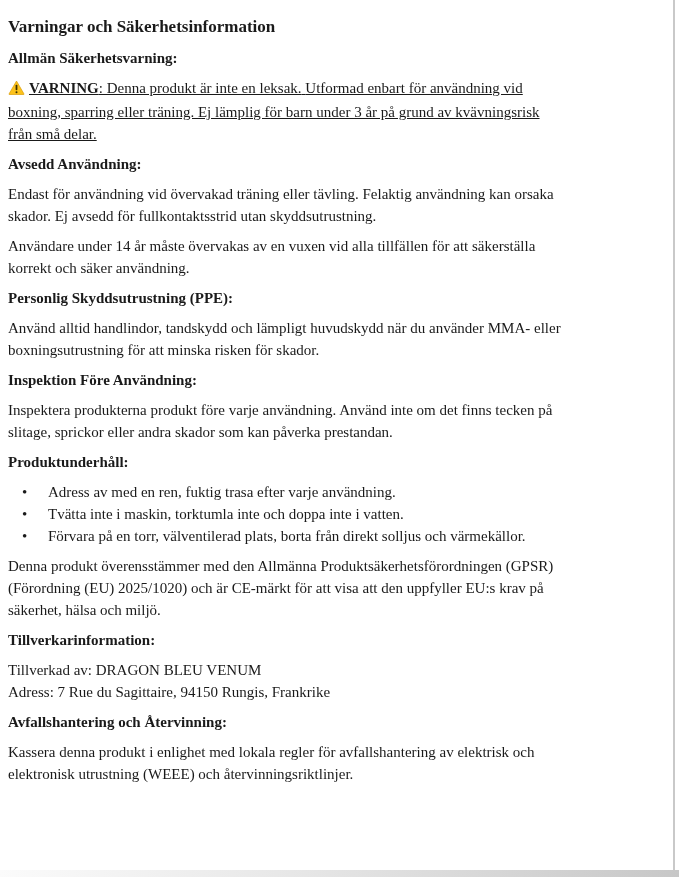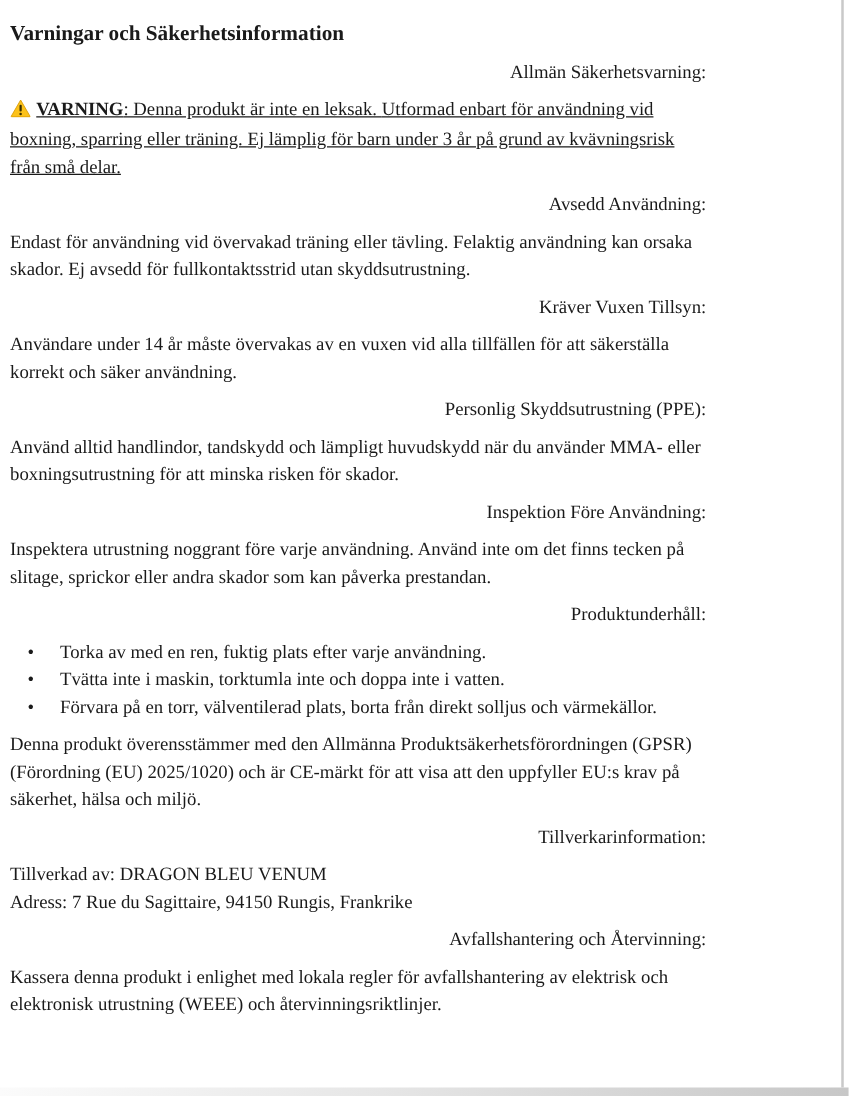--- a/index.html
+++ b/index.html
@@ -20,23 +20,22 @@
     line-height: 22px;
   }
   .doc-title {
     font-size: 17px;
     font-weight: bold;
     margin: 8px 0 8px;
     line-height: 24px;
   }
   p { margin: 8px 0; }
   .heading {
-    font-weight: normal;
+    font-weight: bold;
     margin: 8px 0;
-    text-align: right;
   }
   .warn-para { margin: 8px 0; text-decoration: underline; }
   .warn-label { font-weight: bold; }
   .warning-icon-svg {
     display: inline-block;
     vertical-align: -2px;
     margin-right: 4px;
   }
   ul.maint-list {
     margin: 8px 0 0 0;
@@ -89,32 +88,31 @@
           <path d="M12 1.5 L23 20.5 Q23.3 21.3 22.4 21.3 L1.6 21.3 Q0.7 21.3 1 20.5 Z" fill="#fcc21b" stroke="#d89a00" stroke-width="1"></path>
           <rect x="10.7" y="7" width="2.6" height="8" rx="1.2" fill="#3a2f00"></rect>
           <circle cx="12" cy="18" r="1.5" fill="#3a2f00"></circle>
         </svg></span><span class="warn-label">VARNING</span><span>: Denna produkt är inte en leksak.</span>
     <span>Utformad enbart för användning vid boxning, sparring eller träning. Ej lämplig för barn under 3 år på grund av kvävningsrisk från små delar.</span>
   </div>
 
   <div class="heading">Avsedd Användning:</div>
   <p>Endast för användning vid övervakad träning eller tävling. Felaktig användning kan orsaka skador. Ej avsedd för fullkontaktsstrid utan skyddsutrustning.</p>
 
-  <div class="heading">Kräver Vuxen Tillsyn:</div>
   <p>Användare under 14 år måste övervakas av en vuxen vid alla tillfällen för att säkerställa korrekt och säker användning.</p>
 
   <div class="heading">Personlig Skyddsutrustning (PPE):</div>
   <p>Använd alltid handlindor, tandskydd och lämpligt huvudskydd när du använder MMA- eller boxningsutrustning för att minska risken för skador.</p>
 
   <div class="heading">Inspektion Före Användning:</div>
-  <p>Inspektera utrustning noggrant före varje användning. Använd inte om det finns tecken på slitage, sprickor eller andra skador som kan påverka prestandan.</p>
+  <p>Inspektera produkterna produkt före varje användning. Använd inte om det finns tecken på slitage, sprickor eller andra skador som kan påverka prestandan.</p>
 
   <div class="heading">Produktunderhåll:</div>
   <ul class="maint-list">
-    <li>Torka av med en ren, fuktig plats efter varje användning.</li>
+    <li>Adress av med en ren, fuktig trasa efter varje användning.</li>
     <li>Tvätta inte i maskin, torktumla inte och doppa inte i vatten.</li>
     <li>Förvara på en torr, välventilerad plats, borta från direkt solljus och värmekällor.</li>
   </ul>
 
   <p>Denna produkt överensstämmer med den Allmänna Produktsäkerhetsförordningen (GPSR) (Förordning (EU) 2025/1020) och är CE-märkt för att visa att den uppfyller EU:s krav på säkerhet, hälsa och miljö.</p>
 
   <div class="heading">Tillverkarinformation:</div>
   <div class="mfr-lines">
     <div class="mfr-line"><span class="lbl">Tillverkad av</span><span>: DRAGON BLEU VENUM</span></div>
     <div class="mfr-line"><span class="lbl">Adress</span><span>: 7 Rue du Sagittaire, 94150 Rungis, Frankrike</span></div>

